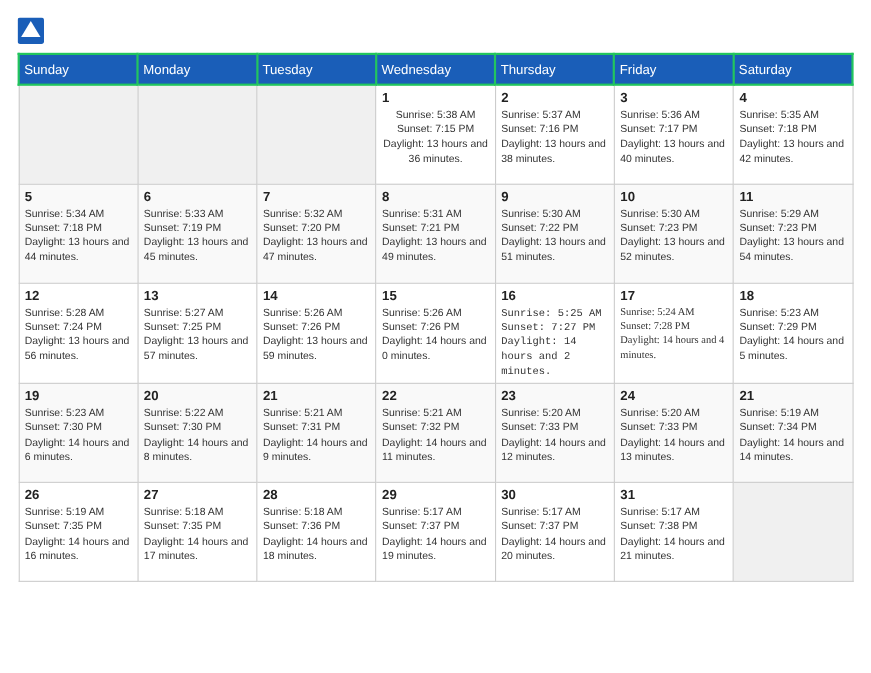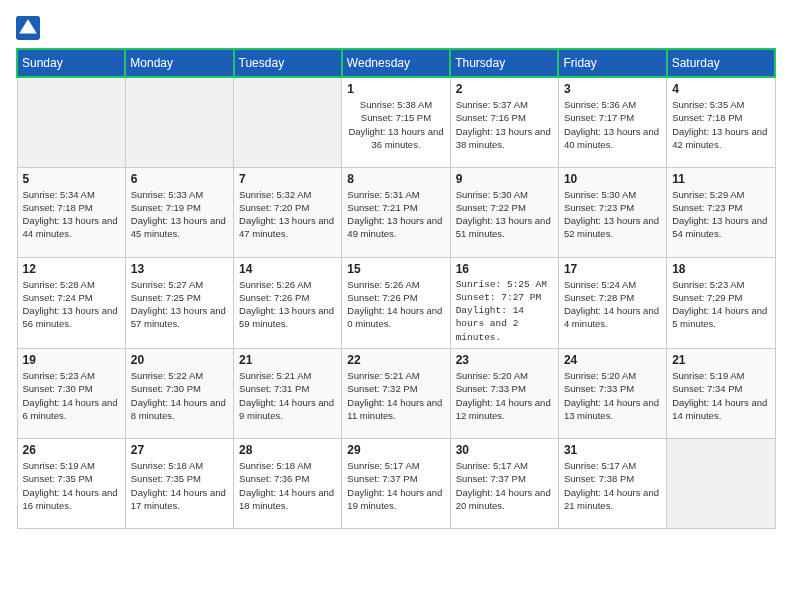--- a/index.html
+++ b/index.html
@@ -219,21 +219,21 @@
 Daylight: 14 hours and 0 minutes.</div>
         </td>
         <td>
           <div class="day-number">16</div>
           <div class="day-info" style="white-space: pre-line; font-family: Liberation Mono, monospace;">Sunrise: 5:25 AM
 Sunset: 7:27 PM
 Daylight: 14 hours and 2 minutes.</div>
         </td>
         <td>
           <div class="day-number">17</div>
-          <div class="day-info" style="white-space: pre-line;">Sunrise: 5:24 AM
+          <div class="day-info" style="white-space: pre-line; font-family: Liberation Serif, serif;">Sunrise: 5:24 AM
 Sunset: 7:28 PM
 Daylight: 14 hours and 4 minutes.</div>
         </td>
         <td>
           <div class="day-number">18</div>
           <div class="day-info" style="white-space: pre-line;">Sunrise: 5:23 AM
 Sunset: 7:29 PM
 Daylight: 14 hours and 5 minutes.</div>
         </td>
       </tr>

